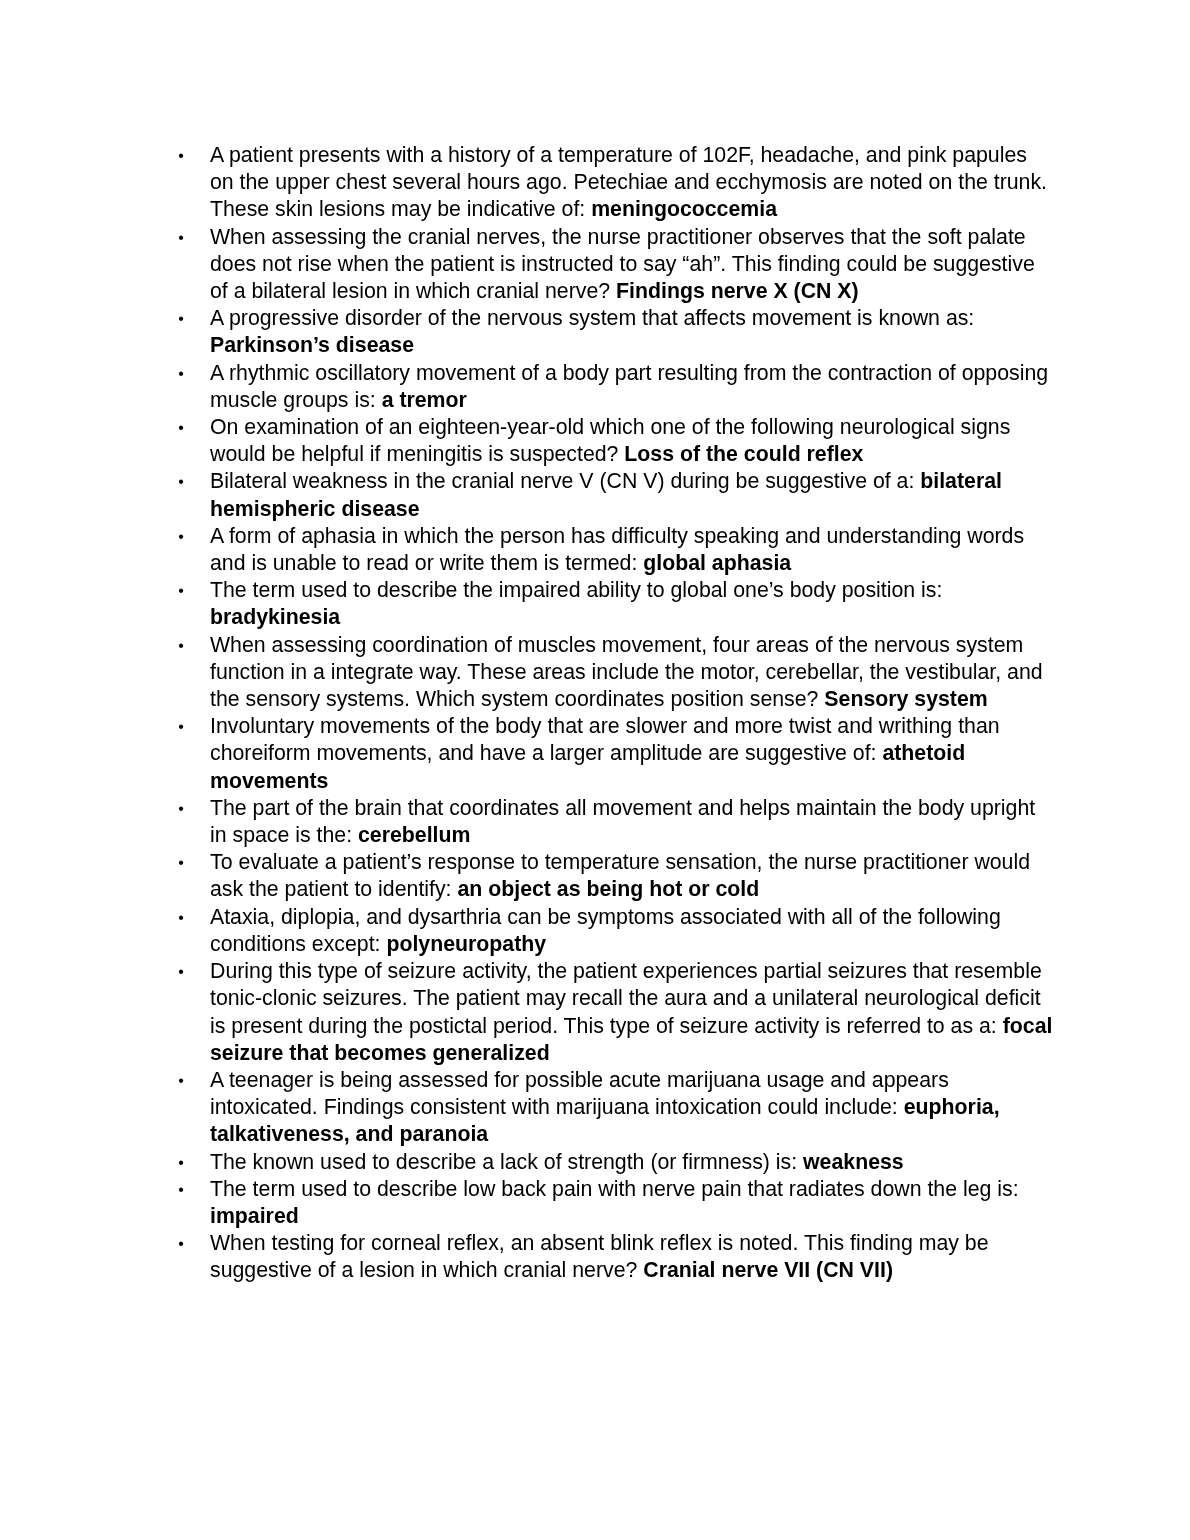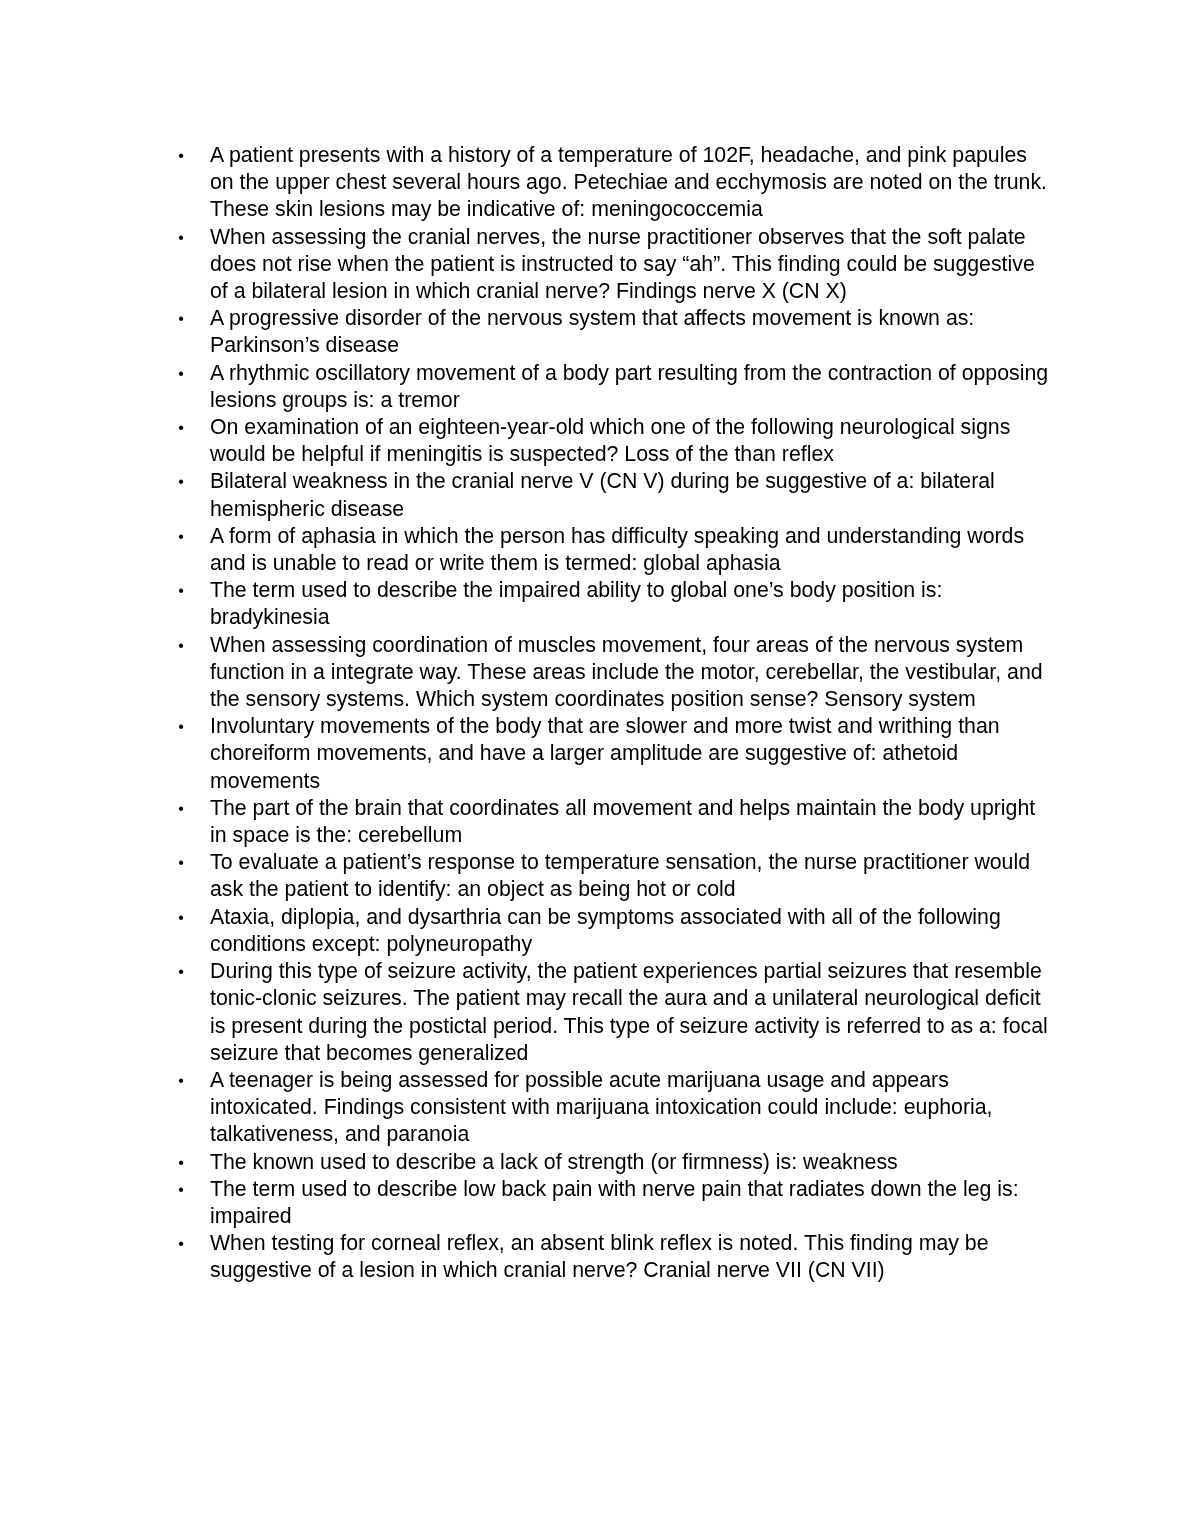--- a/index.html
+++ b/index.html
@@ -42,33 +42,33 @@
     .bullet {
       position: absolute;
       left: -34px;
       top: 0;
       width: 10px;
       text-align: center;
       font-size: 16px;
       line-height: 27.2px;
     }
     .answer {
-      font-weight: normal;
+      font-weight: bold;
     }
   </style>
 </head>
 <body>
 
 <div class="page">
   <ul class="qa-list">
     <li class="qa-item"><span class="bullet">•</span><span>A patient presents with a history of a temperature of 102F, headache, and pink papules on the upper chest several hours ago. Petechiae and ecchymosis are noted on the trunk. These skin lesions may be indicative of: </span><span class="answer">meningococcemia</span></li>
     <li class="qa-item"><span class="bullet">•</span><span>When assessing the cranial nerves, the nurse practitioner observes that the soft palate does not rise when the patient is instructed to say “ah”. This finding could be suggestive of a bilateral lesion in which cranial nerve? </span><span class="answer">Findings nerve X (CN X)</span></li>
     <li class="qa-item"><span class="bullet">•</span><span>A progressive disorder of the nervous system that affects movement is known as: </span><span class="answer">Parkinson’s disease</span></li>
-    <li class="qa-item"><span class="bullet">•</span><span>A rhythmic oscillatory movement of a body part resulting from the contraction of opposing lesions groups is: </span><span class="answer">a tremor</span></li>
-    <li class="qa-item"><span class="bullet">•</span><span>On examination of an eighteen-year-old which one of the following neurological signs would be helpful if meningitis is suspected? </span><span class="answer">Loss of the than reflex</span></li>
+    <li class="qa-item"><span class="bullet">•</span><span>A rhythmic oscillatory movement of a body part resulting from the contraction of opposing muscle groups is: </span><span class="answer">a tremor</span></li>
+    <li class="qa-item"><span class="bullet">•</span><span>On examination of an eighteen-year-old which one of the following neurological signs would be helpful if meningitis is suspected? </span><span class="answer">Loss of the could reflex</span></li>
     <li class="qa-item"><span class="bullet">•</span><span>Bilateral weakness in the cranial nerve V (CN V) during be suggestive of a: </span><span class="answer">bilateral hemispheric disease</span></li>
     <li class="qa-item"><span class="bullet">•</span><span>A form of aphasia in which the person has difficulty speaking and understanding words and is unable to read or write them is termed: </span><span class="answer">global aphasia</span></li>
     <li class="qa-item"><span class="bullet">•</span><span>The term used to describe the impaired ability to global one’s body position is: </span><span class="answer">bradykinesia</span></li>
     <li class="qa-item"><span class="bullet">•</span><span>When assessing coordination of muscles movement, four areas of the nervous system function in a integrate way. These areas include the motor, cerebellar, the vestibular, and the sensory systems. Which system coordinates position sense? </span><span class="answer">Sensory system</span></li>
     <li class="qa-item"><span class="bullet">•</span><span>Involuntary movements of the body that are slower and more twist and writhing than choreiform movements, and have a larger amplitude are suggestive of: </span><span class="answer">athetoid movements</span></li>
     <li class="qa-item"><span class="bullet">•</span><span>The part of the brain that coordinates all movement and helps maintain the body upright in space is the: </span><span class="answer">cerebellum</span></li>
     <li class="qa-item"><span class="bullet">•</span><span>To evaluate a patient’s response to temperature sensation, the nurse practitioner would ask the patient to identify: </span><span class="answer">an object as being hot or cold</span></li>
     <li class="qa-item"><span class="bullet">•</span><span>Ataxia, diplopia, and dysarthria can be symptoms associated with all of the following conditions except: </span><span class="answer">polyneuropathy</span></li>
     <li class="qa-item"><span class="bullet">•</span><span>During this type of seizure activity, the patient experiences partial seizures that resemble tonic-clonic seizures. The patient may recall the aura and a unilateral neurological deficit is present during the postictal period. This type of seizure activity is referred to as a: </span><span class="answer">focal seizure that becomes generalized</span></li>
     <li class="qa-item"><span class="bullet">•</span><span>A teenager is being assessed for possible acute marijuana usage and appears intoxicated. Findings consistent with marijuana intoxication could include: </span><span class="answer">euphoria, talkativeness, and paranoia</span></li>

